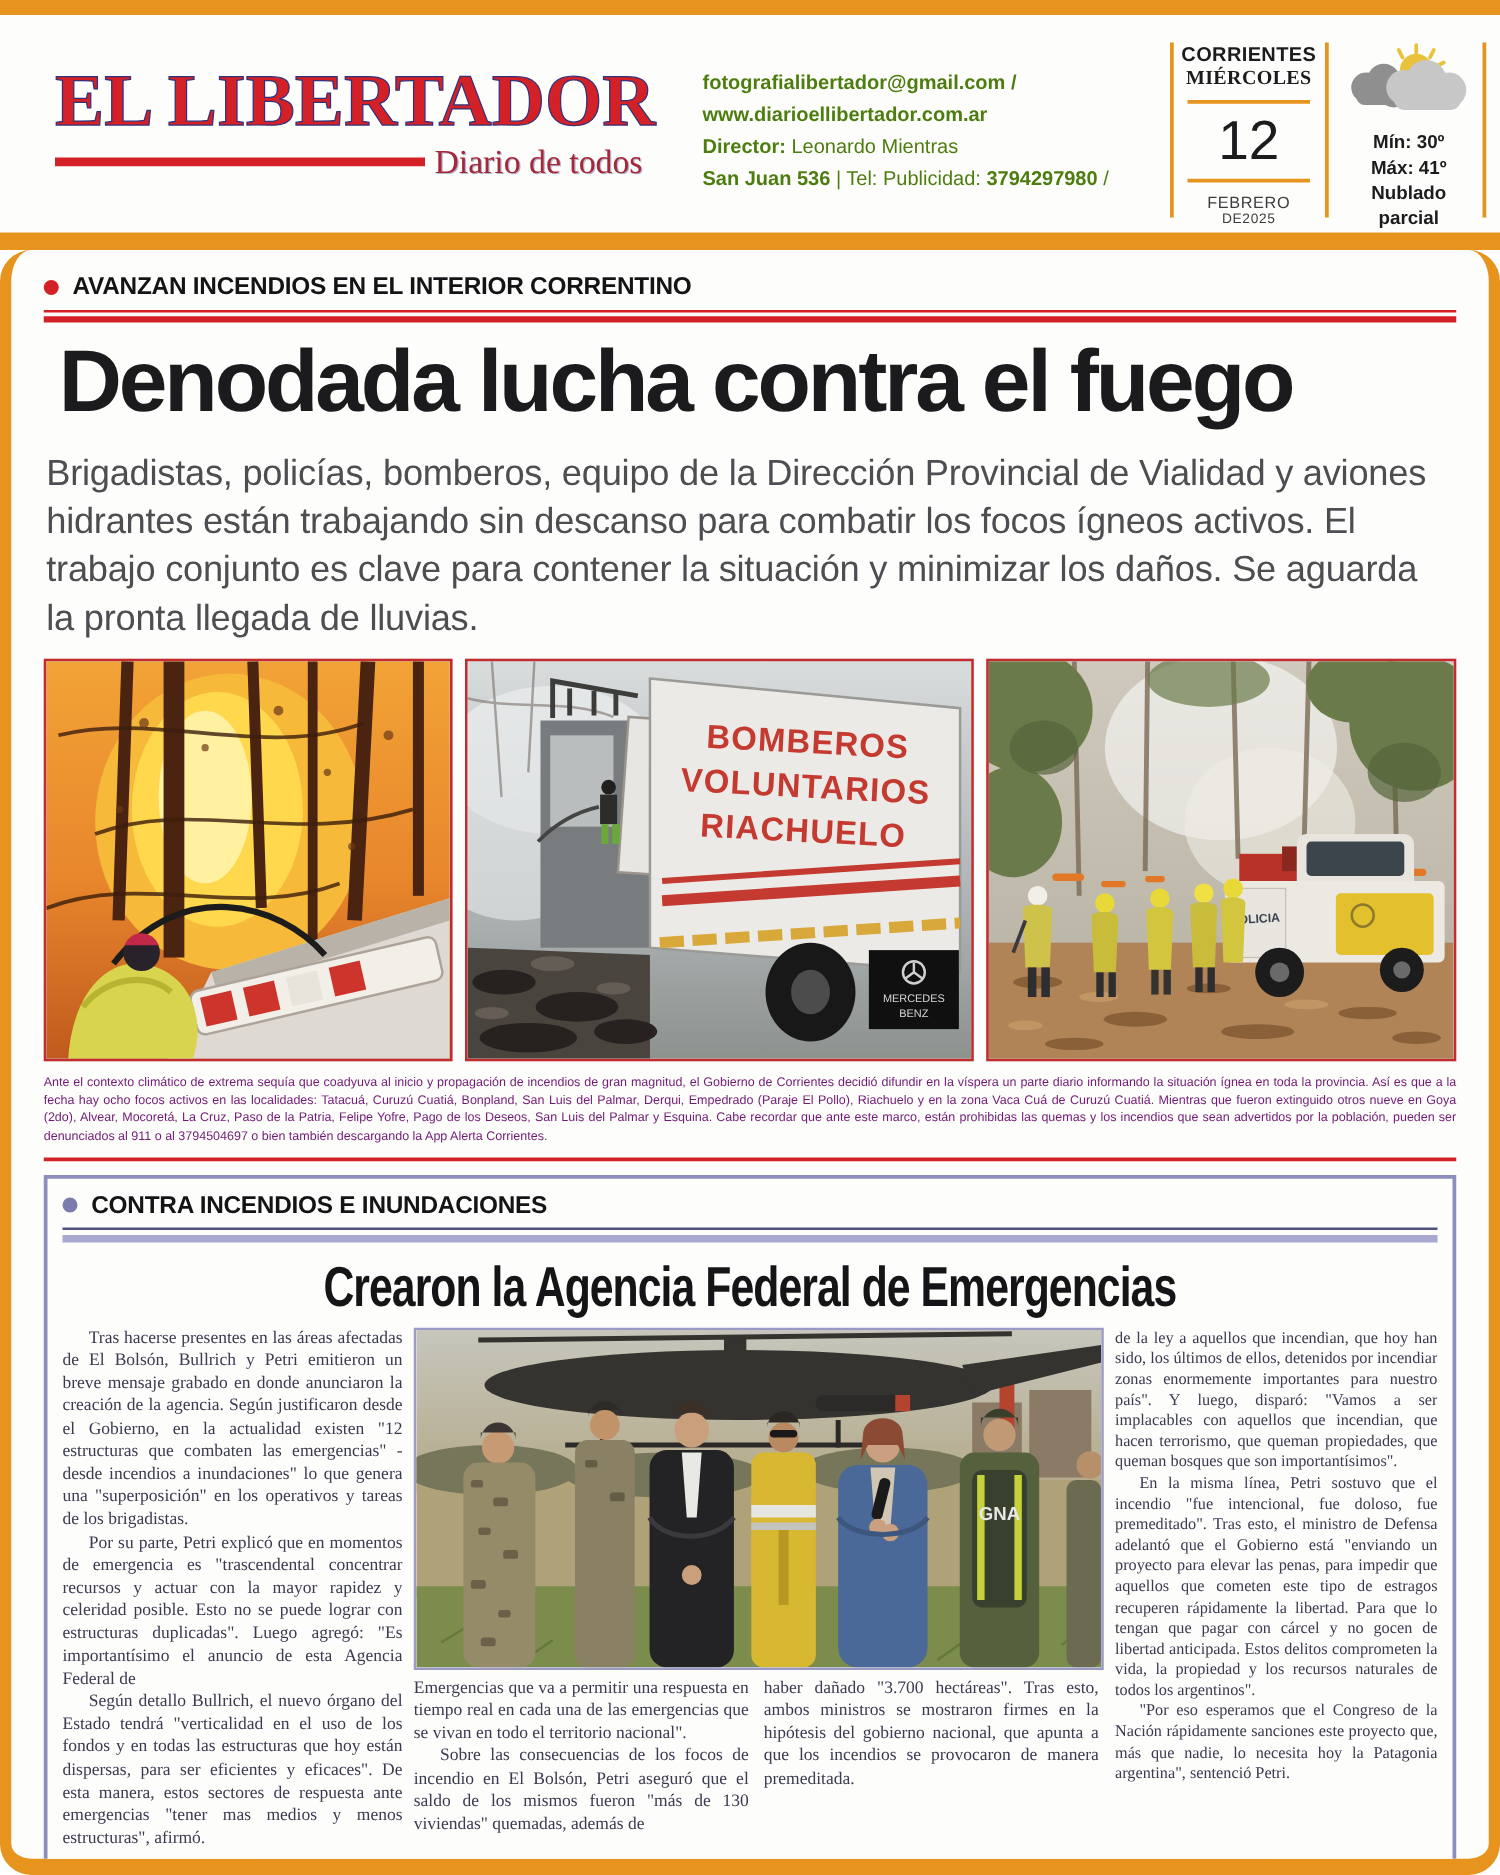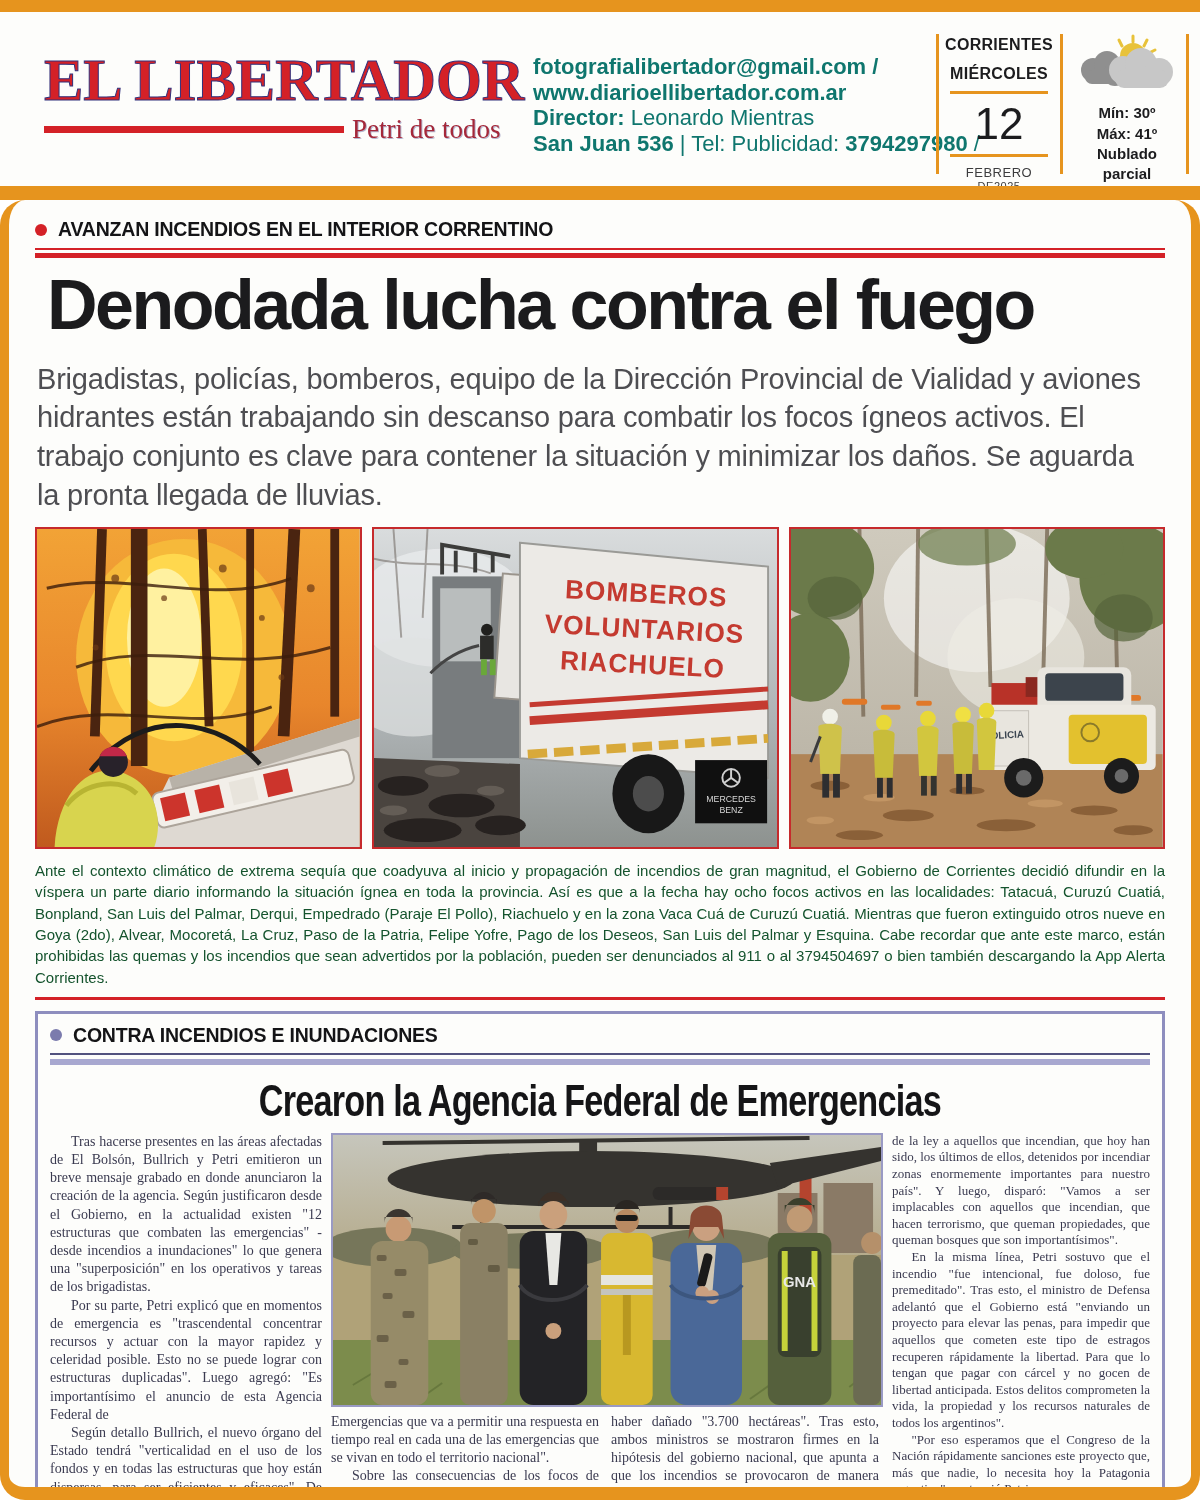--- a/index.html
+++ b/index.html
@@ -9,26 +9,26 @@
   .top-bar{position:absolute;top:0;left:0;width:1200px;height:12px;background:#e6941e;}
   .mid-bar{position:absolute;top:186px;left:0;width:1200px;height:14px;background:#e6941e;}
   .header{position:absolute;top:12px;left:0;width:1200px;height:174px;background:#fdfdfb;}
   .logo{position:absolute;left:44px;top:38px;width:470px;}
   .logo-title{font-family:"Liberation Serif",serif;font-weight:700;font-size:59px;line-height:1.05;
               color:#d42127;letter-spacing:0;-webkit-text-stroke:1px #31317c;white-space:nowrap;}
   .logo-underrow{display:flex;align-items:center;margin-top:2px;}
   .logo-bar{width:300px;height:7px;background:#d42127;}
   .logo-tagline{font-family:"Liberation Serif",serif;font-size:27px;color:#a5283a;margin-left:8px;
                 text-shadow:1px 1px 0 rgba(49,49,124,.35);white-space:nowrap;}
-  .contact{position:absolute;left:533px;top:42px;font-size:22px;line-height:25.5px;color:#0f766e;}
+  .contact{position:absolute;left:562px;top:42px;font-size:16px;line-height:25.5px;color:#4d7c0f;}
   .contact .b{font-weight:700;}
   .vline{position:absolute;top:22px;bottom:12px;width:3px;background:#e6941e;}
   .datebox{position:absolute;left:944px;top:24px;width:110px;text-align:center;color:#1c1c1e;}
   .datebox .city{font-weight:700;font-size:16px;letter-spacing:.3px;}
-  .datebox .weekday{font-weight:700;font-size:16px;margin-top:11px;letter-spacing:.3px;}
+  .datebox .weekday{font-weight:700;font-size:16px;letter-spacing:.3px;font-family:Liberation Serif, serif;}
   .obar{height:3px;background:#e6941e;margin:8px 6px;}
   .datebox .day{font-weight:400;font-size:44px;line-height:44px;}
   .datebox .month{font-size:13px;color:#3c3c3e;margin-top:4px;letter-spacing:.5px;}
   .datebox .year{font-size:11px;color:#3c3c3e;letter-spacing:.5px;}
   .weather{position:absolute;left:1066px;top:22px;width:122px;text-align:center;color:#1c1c1e;}
   .weather .temp{font-weight:700;font-size:15px;line-height:21px;}
   .weather .cond{font-weight:700;font-size:15px;line-height:20px;}
   
   .frame{position:absolute;top:200px;left:0;width:1200px;height:1300px;box-sizing:border-box;
          border-left:9px solid #e6941e;border-right:9px solid #e6941e;border-bottom:13px solid #e6941e;
@@ -39,21 +39,21 @@
   .bullet.purple{background:#7b7bad;}
   .kicker{font-weight:700;font-size:19.5px;color:#141416;letter-spacing:-.2px;}
   .rule-red{margin-top:7px;height:3px;border-top:2px solid #d42127;border-bottom:5px solid #d42127;}
   h1{margin:10px 0 4px 12px;font-size:70px;line-height:1.08;font-weight:700;color:#1b1b1d;
      letter-spacing:-2.5px;font-stretch:condensed;}
   .deck{margin:16px 2px 12px 2px;font-size:29px;line-height:1.34;color:#4e4e52;letter-spacing:-.2px;}
   .photos{display:flex;gap:10px;height:322px;}
   .photo{border:2px solid #c62a2c;overflow:hidden;background:#ccc;}
   .photo svg{display:block;width:100%;height:100%;}
   .p1{flex:330 0 0;} .p2{flex:413 0 0;} .p3{flex:380 0 0;}
-  .caption{margin-top:11px;font-size:15px;line-height:1.42;text-align:justify;color:#14532d;}
+  .caption{margin-top:11px;font-size:10px;line-height:1.42;text-align:justify;color:#701a75;}
   .rule-red-thin{margin-top:9px;height:3px;background:#d42127;}
   
   .box2{margin-top:11px;border:3px solid #8e8ebe;background:#fdfdfb;padding:8px 12px 8px 12px;}
   .rule-purple{margin-top:6px;height:4px;border-top:2px solid #52527e;border-bottom:6px solid #a8a8d0;}
   .h2wrap{text-align:center;margin:10px 0 6px 0;}
   .h2scale{display:inline-block;transform:scaleX(.76);transform-origin:center;white-space:nowrap;
            font-size:45px;font-weight:700;color:#151517;letter-spacing:-1px;}
   .body2{display:flex;gap:9px;height:458px;overflow:hidden;
          font-family:"Liberation Serif",serif;color:#3a3a50;}
   .tcol{text-align:justify;overflow:hidden;}
@@ -72,21 +72,21 @@
 
 <div class="page">
 
   <div class="top-bar"></div>
 
   <div class="header">
     <div class="logo">
       <div class="logo-title">EL LIBERTADOR</div>
       <div class="logo-underrow">
         <div class="logo-bar"></div>
-        <div class="logo-tagline">Petri de todos</div>
+        <div class="logo-tagline">Diario de todos</div>
       </div>
     </div>
 
     <div class="contact">
       <div><span class="b">fotografialibertador@gmail.com /</span></div>
       <div><span class="b">www.diarioellibertador.com.ar</span></div>
       <div><span class="b">Director:</span><span> Leonardo Mientras</span></div>
       <div><span class="b">San Juan 536</span><span> | Tel: Publicidad: </span><span class="b">3794297980</span><span> /</span></div>
     </div>
 

